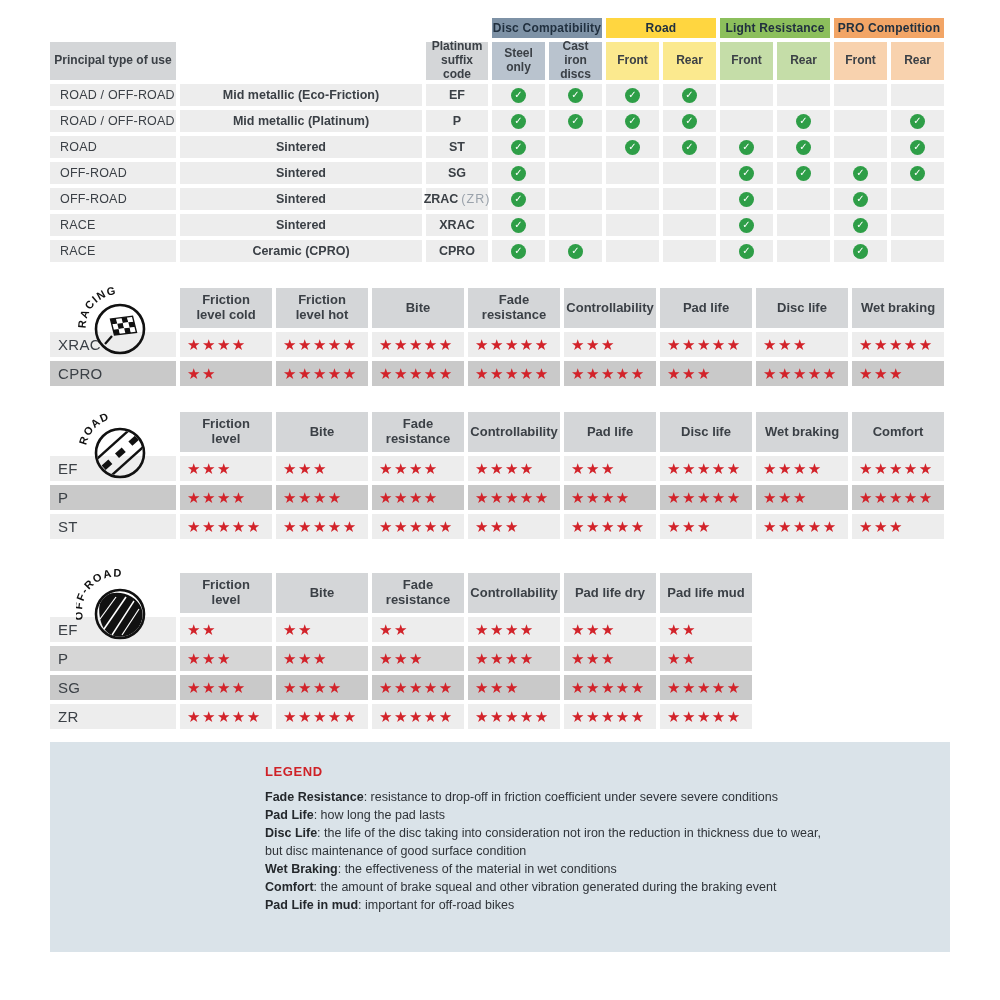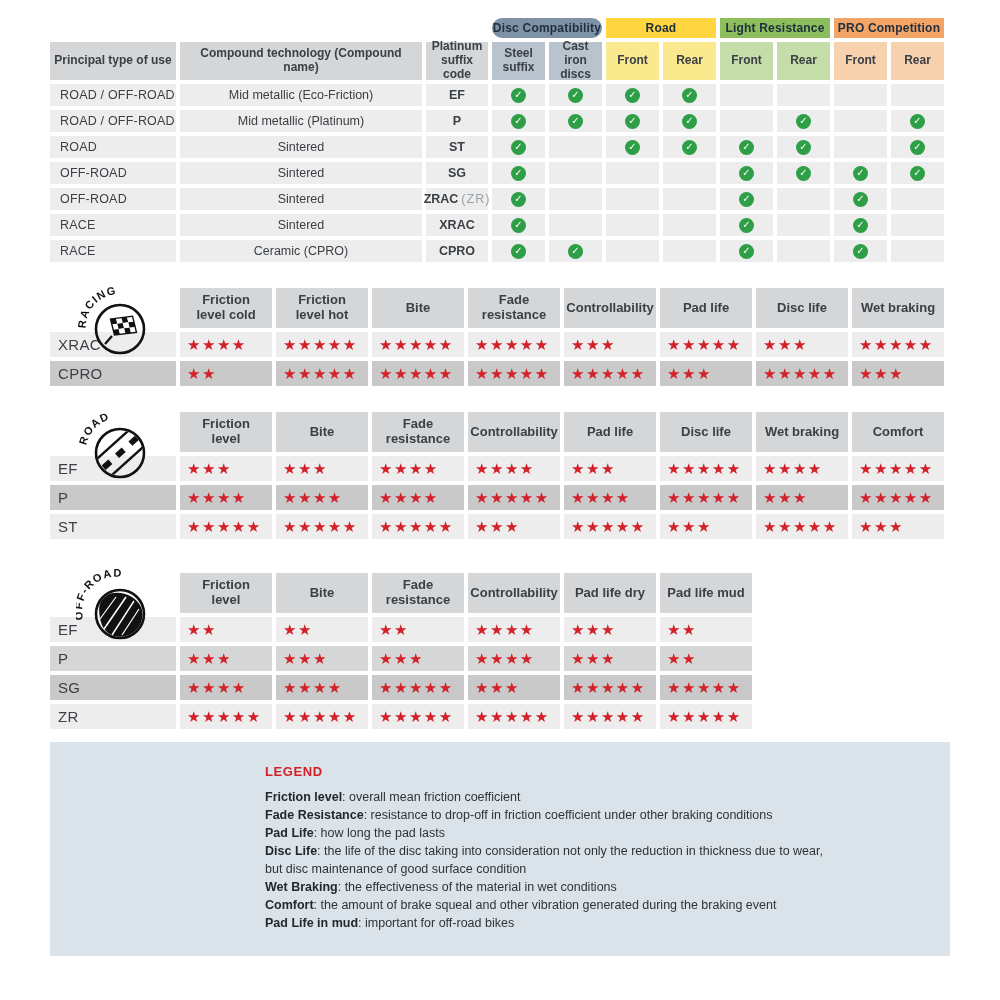--- a/index.html
+++ b/index.html
@@ -16,21 +16,21 @@
     grid-template-rows:20px 38px repeat(7, 22px);
     gap:4px;width:894px;
   }
   .gbar{display:flex;align-items:center;justify-content:center;
     font-size:12px;font-weight:bold;color:#21303f;letter-spacing:.2px;}
   .hcell{display:flex;align-items:center;justify-content:center;text-align:center;
     font-size:12px;font-weight:bold;line-height:1.15;color:#3b4046;padding:0 4px;}
   .hcell.main{background:var(--header-gray);}
   .cell{display:flex;align-items:center;background:var(--row-light);font-size:12.5px;}
   .cell.use{padding-left:10px;letter-spacing:.2px;}
-  .cell.tech{justify-content:center;font-weight:400;}
+  .cell.tech{justify-content:center;font-weight:700;}
   .cell.code{justify-content:center;font-weight:600;}
   .cell.code .suffix{font-weight:400;color:#9aa2ab;margin-left:3px;letter-spacing:1px;}
   .cell.checkc{justify-content:center;}
   .check{width:15px;height:15px;border-radius:50%;background:var(--check-green);
     color:#fff;font-size:10px;font-weight:bold;display:flex;align-items:center;
     justify-content:center;font-family:"DejaVu Sans",sans-serif;line-height:1;}
 
   
   .section{position:relative;}
   .sec-racing{margin-top:12px;}
@@ -59,28 +59,27 @@
     padding:22px 30px 24px 215px;min-height:210px;}
   .legend h4{margin:0 0 9px 0;font-size:13px;letter-spacing:.6px;color:var(--legend-red);}
   .legend p{margin:0;font-size:12.5px;line-height:18px;color:#2f3338;}
   .legend b{font-weight:bold;color:#24282c;}
 </style>
 </head>
 <body>
 
 <div class="page">
   <div class="compat" id="compat">
-      <div class="gbar" style="grid-area: 1 / 4 / auto / span 2; background: rgb(126, 146, 166); border-radius: 10px;">Disc Compatibility</div>
+      <div class="gbar" style="grid-area: 1 / 4 / auto / span 2; background: rgb(126, 146, 166);">Disc Compatibility</div>
       <div class="gbar" style="grid-area: 1 / 6 / auto / span 2; background: rgb(255, 214, 64);">Road</div>
       <div class="gbar" style="grid-area: 1 / 8 / auto / span 2; background: rgb(140, 191, 92);">Light Resistance</div>
       <div class="gbar" style="grid-area: 1 / 10 / auto / span 2; background: rgb(242, 165, 102);">PRO Competition</div>
       <div class="hcell main" style="grid-area: 2 / 1;">Principal type of use</div>
-      <div class="hcell main" style="grid-area: 2 / 2;">Compound technology (Compound name)</div>
       <div class="hcell main" style="grid-area: 2 / 3;">Platinum suffix code</div>
-      <div class="hcell sub" style="grid-area: 2 / 4; background: rgb(185, 195, 206);">Steel suffix</div>
+      <div class="hcell sub" style="grid-area: 2 / 4; background: rgb(185, 195, 206);">Steel only</div>
       <div class="hcell sub" style="grid-area: 2 / 5; background: rgb(185, 195, 206);">Cast iron discs</div>
       <div class="hcell sub" style="grid-area: 2 / 6; background: rgb(251, 233, 142);">Front</div>
       <div class="hcell sub" style="grid-area: 2 / 7; background: rgb(251, 233, 142);">Rear</div>
       <div class="hcell sub" style="grid-area: 2 / 8; background: rgb(197, 221, 168);">Front</div>
       <div class="hcell sub" style="grid-area: 2 / 9; background: rgb(197, 221, 168);">Rear</div>
       <div class="hcell sub" style="grid-area: 2 / 10; background: rgb(248, 210, 174);">Front</div>
       <div class="hcell sub" style="grid-area: 2 / 11; background: rgb(248, 210, 174);">Rear</div>
       <div class="cell use" style="grid-area: 3 / 1;">ROAD / OFF-ROAD</div>
       <div class="cell tech" style="grid-area: 3 / 2;">Mid metallic (Eco-Friction)</div>
       <div class="cell code" style="grid-area: 3 / 3;">EF</div>
@@ -385,23 +384,22 @@
           <div class="starcell shade-light" style="grid-area: 5 / 4;">★★★★★</div>
           <div class="starcell shade-light" style="grid-area: 5 / 5;">★★★★★</div>
           <div class="starcell shade-light" style="grid-area: 5 / 6;">★★★★★</div>
           <div class="starcell shade-light" style="grid-area: 5 / 7;">★★★★★</div>
         </div>
       </section>
     </div>
   <div class="legend">
     <h4>LEGEND</h4>
     <div id="legend-items">
-        <p><b>Friction level</b><span>: overall mean friction coefficient</span></p>
-        <p><b>Fade Resistance</b><span>: resistance to drop-off in friction coefficient under other braking conditions</span></p>
+        <p><b>Fade Resistance</b><span>: resistance to drop-off in friction coefficient under severe severe conditions</span></p>
         <p><b>Pad Life</b><span>: how long the pad lasts</span></p>
-        <p><b>Disc Life</b><span>: the life of the disc taking into consideration not only the reduction in thickness due to wear,</span></p>
+        <p><b>Disc Life</b><span>: the life of the disc taking into consideration not iron the reduction in thickness due to wear,</span></p>
         <p><span>but disc maintenance of good surface condition</span></p>
         <p><b>Wet Braking</b><span>: the effectiveness of the material in wet conditions</span></p>
         <p><b>Comfort</b><span>: the amount of brake squeal and other vibration generated during the braking event</span></p>
         <p><b>Pad Life in mud</b><span>: important for off-road bikes</span></p>
       </div>
   </div>
 </div>
 
 </body></html>

